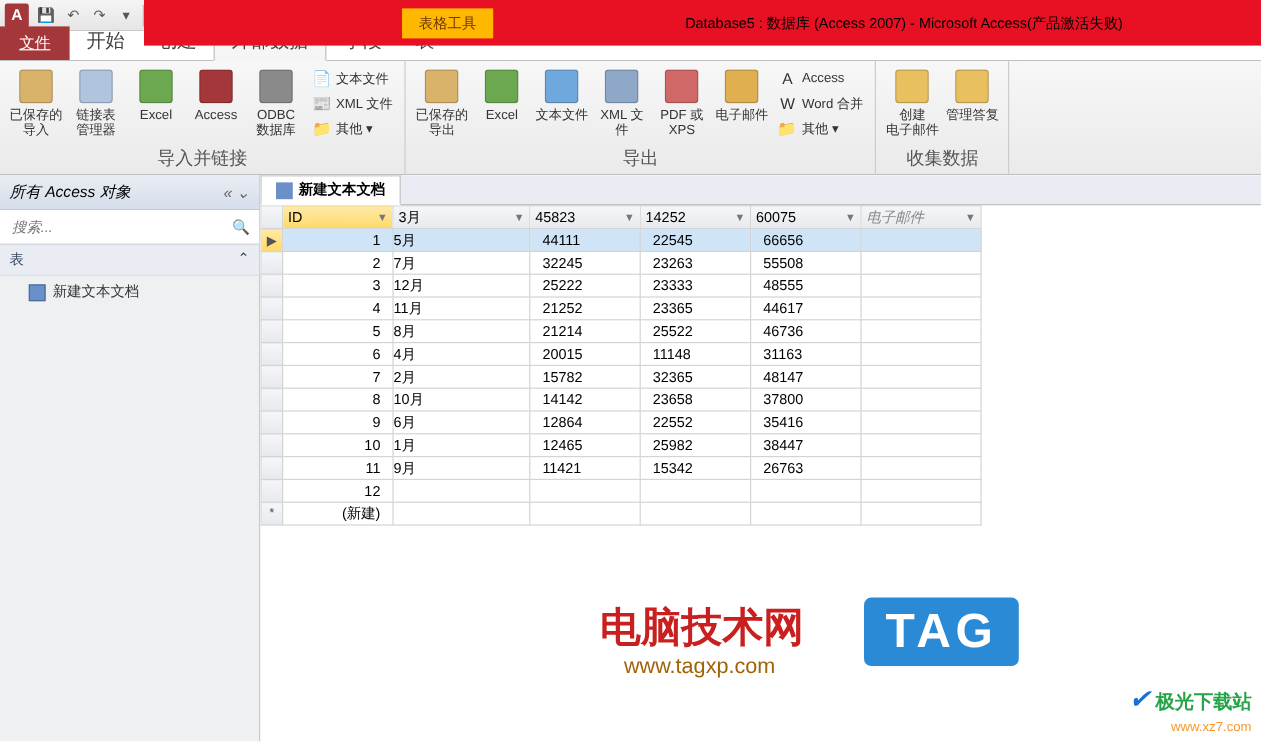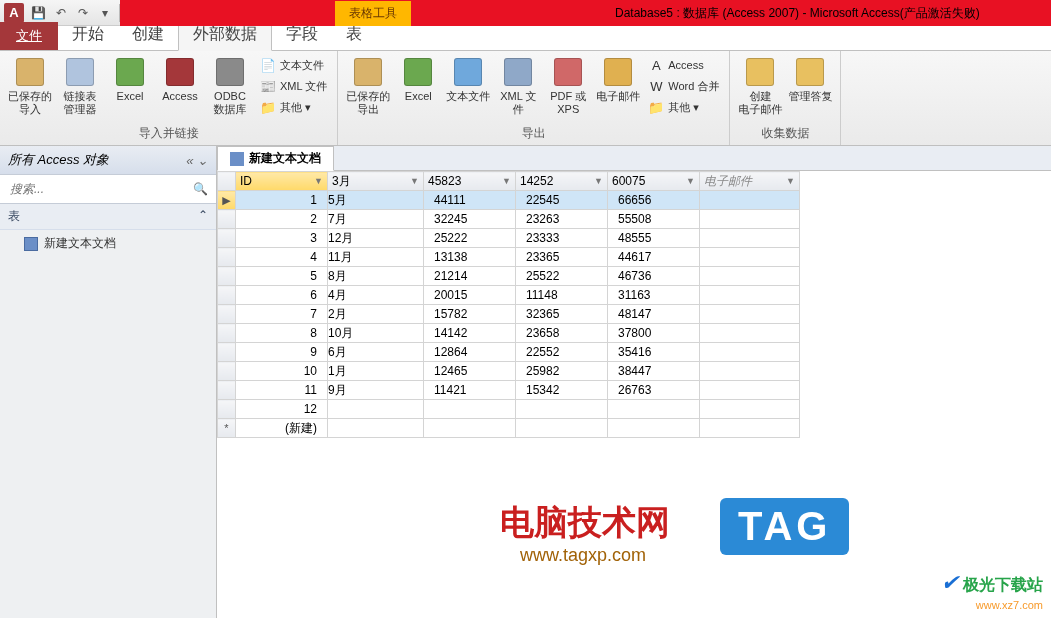--- a/index.html
+++ b/index.html
@@ -4,35 +4,35 @@
 <style>
 * { margin: 0; padding: 0; box-sizing: border-box; font-family: "Microsoft YaHei", "Segoe UI", Tahoma, sans-serif; }
 body { width: 1051px; height: 618px; background: #fff; overflow: hidden; position: relative; font-size: 12px; }
 
 
 .titlebar { height: 26px; background: linear-gradient(#f5f5f5, #e5e5e5); display: flex; align-items: center; border-bottom: 1px solid #ccc; }
 .titlebar .app-icon { width: 20px; height: 20px; background: #a4373a; margin: 0 4px; display: flex; align-items: center; justify-content: center; color: #fff; font-weight: bold; font-size: 13px; border-radius: 2px; }
 .qat-btn { width: 22px; height: 22px; display: inline-flex; align-items: center; justify-content: center; color: #555; cursor: pointer; }
 .titlebar .divider { width: 1px; height: 18px; background: #bbb; margin: 0 3px; }
 .tool-tab { background: #ffb700; color: #6a3800; padding: 4px 14px; font-size: 12px; display: inline-block; }
-.titlebar-overlay { position: absolute; left: 120px; right: 0; top: 0; height: 26px; background: #e81123; display: flex; align-items: center; gap: 44px; }
+.titlebar-overlay { position: absolute; left: 120px; right: 0; top: 0; height: 38px; background: #e81123; display: flex; align-items: center; }
 .titlebar-overlay .tool-tab { margin-left: 215px; }
 .titlebar-overlay .title-text { margin-left: 160px; color: #000; font-size: 12px; }
 
 
 .ribbon-tabs { height: 25px; background: #fff; display: flex; align-items: flex-end; border-bottom: 1px solid #c0c0c0; }
 .file-tab { background: #a4373a; color: #fff; padding: 5px 16px; font-size: 13px; cursor: pointer; text-decoration: underline; }
 .rtab { padding: 5px 14px; font-size: 16px; color: #444; cursor: pointer; }
 .rtab.active { background: #f5f5f5; border: 1px solid #c0c0c0; border-bottom: 1px solid #f5f5f5; margin-bottom: -1px; }
 
 
 .ribbon { height: 95px; background: linear-gradient(#f7f7f7, #eaeaea); border-bottom: 1px solid #bfbfbf; display: flex; }
 .rgroup { border-right: 1px solid #ccc; padding: 2px 6px 0; display: flex; flex-direction: column; }
 .rgroup .btns { display: flex; flex: 1; align-items: flex-start; gap: 2px; }
-.rgroup .glabel { text-align: center; font-size: 12px; color: #555; padding: 2px 0 3px; }
+.rgroup .glabel { text-align: center; font-size: 15px; color: #555; padding: 2px 0 3px; }
 .bigbtn { display: flex; flex-direction: column; align-items: center; width: 48px; padding: 3px 2px; cursor: pointer; border-radius: 3px; }
 .bigbtn .icon { width: 32px; height: 32px; display: flex; align-items: center; justify-content: center; font-size: 22px; }
 .bigbtn .lbl { font-size: 11px; text-align: center; line-height: 1.15; margin-top: 2px; color: #333; white-space: pre-line; }
 .smallcol { display: flex; flex-direction: column; gap: 1px; padding-top: 2px; }
 .smallbtn { display: flex; align-items: center; gap: 4px; padding: 2px 4px; cursor: pointer; font-size: 11px; color: #333; border-radius: 2px; }
 .smallbtn .sicon { width: 16px; height: 16px; display: inline-flex; align-items: center; justify-content: center; font-size: 13px; }
 
 
 .workarea { display: flex; height: calc(618px - 26px - 25px - 95px); }
 .navpane { width: 217px; background: #eef0f2; border-right: 1px solid #c0c0c0; }
@@ -255,21 +255,21 @@
     <table class="grid">
       <thead>
           <tr id="hdrrow">
             <th class="rowsel" style="width:18px"></th>
             <th class="id" style="width:92px">
     <div class="colhdr">
                 <span>ID</span>
     <span class="dd">▼</span>
               </div>
             </th>
-            <th class="" style="width:96px">
+            <th class="" style="width:114px">
     <div class="colhdr">
                 <span>3月</span>
     <span class="dd">▼</span>
               </div>
             </th>
             <th class="" style="width:92px">
     <div class="colhdr">
                 <span>45823</span>
     <span class="dd">▼</span>
               </div>
@@ -319,21 +319,21 @@
     <td class="cell">12月</td>
     <td class="cell num" style="text-align:left;padding-left:10px">25222</td>
     <td class="cell num" style="text-align:left;padding-left:10px">23333</td>
     <td class="cell num" style="text-align:left;padding-left:10px">48555</td>
     <td class="cell"></td>
           </tr>
           <tr class="">
     <td class="rowsel "></td>
     <td class="cell num">4</td>
     <td class="cell">11月</td>
-    <td class="cell num" style="text-align:left;padding-left:10px">13138</td>
+    <td class="cell num" style="text-align:left;padding-left:10px">21252</td>
     <td class="cell num" style="text-align:left;padding-left:10px">23365</td>
     <td class="cell num" style="text-align:left;padding-left:10px">44617</td>
     <td class="cell"></td>
           </tr>
           <tr class="">
     <td class="rowsel "></td>
     <td class="cell num">5</td>
     <td class="cell">8月</td>
     <td class="cell num" style="text-align:left;padding-left:10px">21214</td>
     <td class="cell num" style="text-align:left;padding-left:10px">25522</td>

